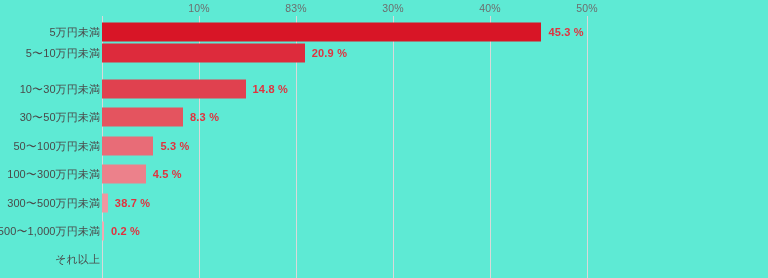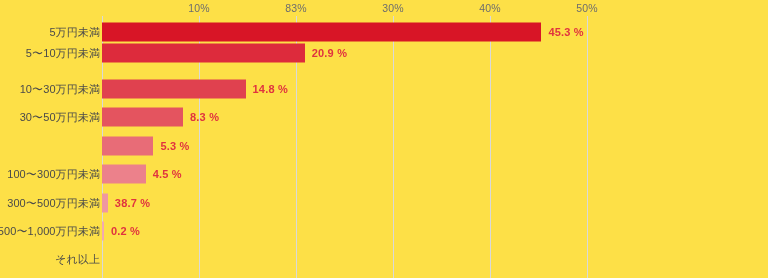--- a/index.html
+++ b/index.html
@@ -8,21 +8,21 @@
     background: #ffffff;
   }
   body {
     font-family: "Liberation Sans", sans-serif;
     -webkit-font-smoothing: antialiased;
   }
   #chart-root {
     position: relative;
     width: 768px;
     height: 278px;
-    background: #fde047;
+    background: #5eead4;
     overflow: hidden;
   }
 
   
   .axis-top {
     position: absolute;
     left: 0;
     top: 0;
     width: 768px;
     height: 18px;
@@ -150,20 +150,21 @@
           <span class="val-label" style="left: 252.56px; color: rgb(224, 51, 63);">14.8 %</span>
         </div>
         <div class="row" style="top: 87.2px;">
           <span class="cat-label" style="color: rgb(74, 74, 74);">30〜50万円未満</span>
           <div class="bar-wrap">
             <div class="bar" title="30〜50万円未満 8.3 %" style="width: 80.51px; background: rgb(228, 84, 95);"></div>
           </div>
           <span class="val-label" style="left: 190px; color: rgb(224, 51, 63);">8.3 %</span>
         </div>
         <div class="row" style="top: 115.6px;">
+          <span class="cat-label" style="color: rgb(74, 74, 74);">50〜100万円未満</span>
           <div class="bar-wrap">
             <div class="bar" title="50〜100万円未満 5.3 %" style="width: 51.41px; background: rgb(232, 108, 119);"></div>
           </div>
           <span class="val-label" style="left: 160.41px; color: rgb(224, 51, 63);">5.3 %</span>
         </div>
         <div class="row" style="top: 144px;">
           <span class="cat-label" style="color: rgb(74, 74, 74);">100〜300万円未満</span>
           <div class="bar-wrap">
             <div class="bar" title="100〜300万円未満 4.5 %" style="width: 43.65px; background: rgb(236, 129, 139);"></div>
           </div>

